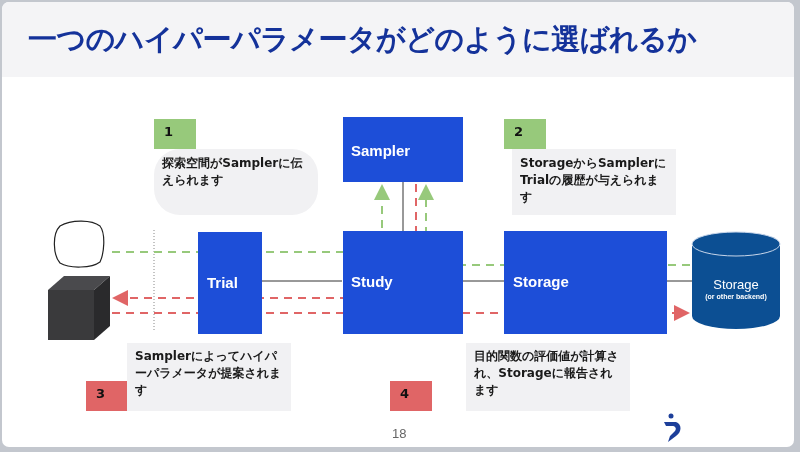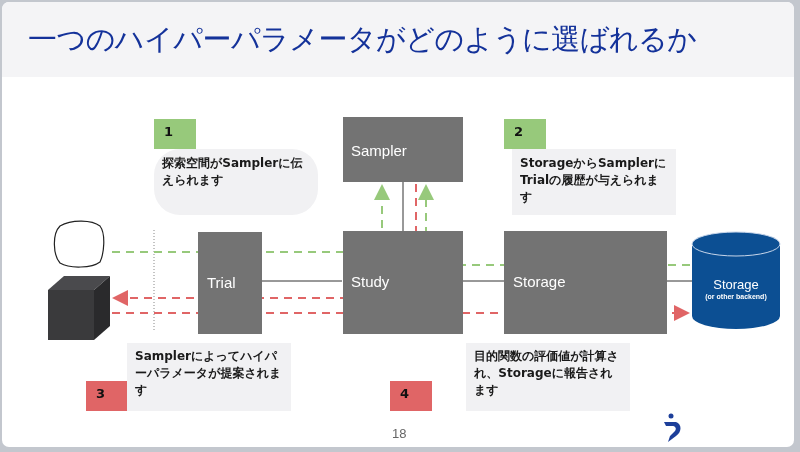--- a/index.html
+++ b/index.html
@@ -12,26 +12,26 @@
   .slide {
     position: absolute; left: 2px; top: 2px; width: 792px; height: 445px;
     background: #ffffff; border-radius: 7px; overflow: hidden;
   }
   .title-band {
     position: absolute; left: 0; top: 0; width: 100%; height: 75px;
     background: #f4f4f6;
   }
   .title {
     position: absolute; left: 26px; top: 18px;
-    font-size: 29px; font-weight: normal; color: #14329a;
+    font-size: 29px; font-weight: bold; color: #14329a;
     letter-spacing: -0.5px; white-space: nowrap; text-align: right;
   }
   .box {
-    position: absolute; background: #737373; color: #ffffff;
-    font-family: "Liberation Sans", sans-serif; font-size: 15px;
+    position: absolute; background: #1d4ed8; color: #ffffff;
+    font-family: "Liberation Sans", sans-serif; font-size: 15px; font-weight: bold;
   }
   .box span { position: absolute; }
   .note {
     position: absolute; background: #f1f1f3; color: #1a1a1a;
     font-size: 12px; font-weight: bold; line-height: 17px;
   }
   .badge {
     position: absolute; font-size: 13px; font-weight: bold; color: #111;
     font-family: "DejaVu Sans", sans-serif;
   }

